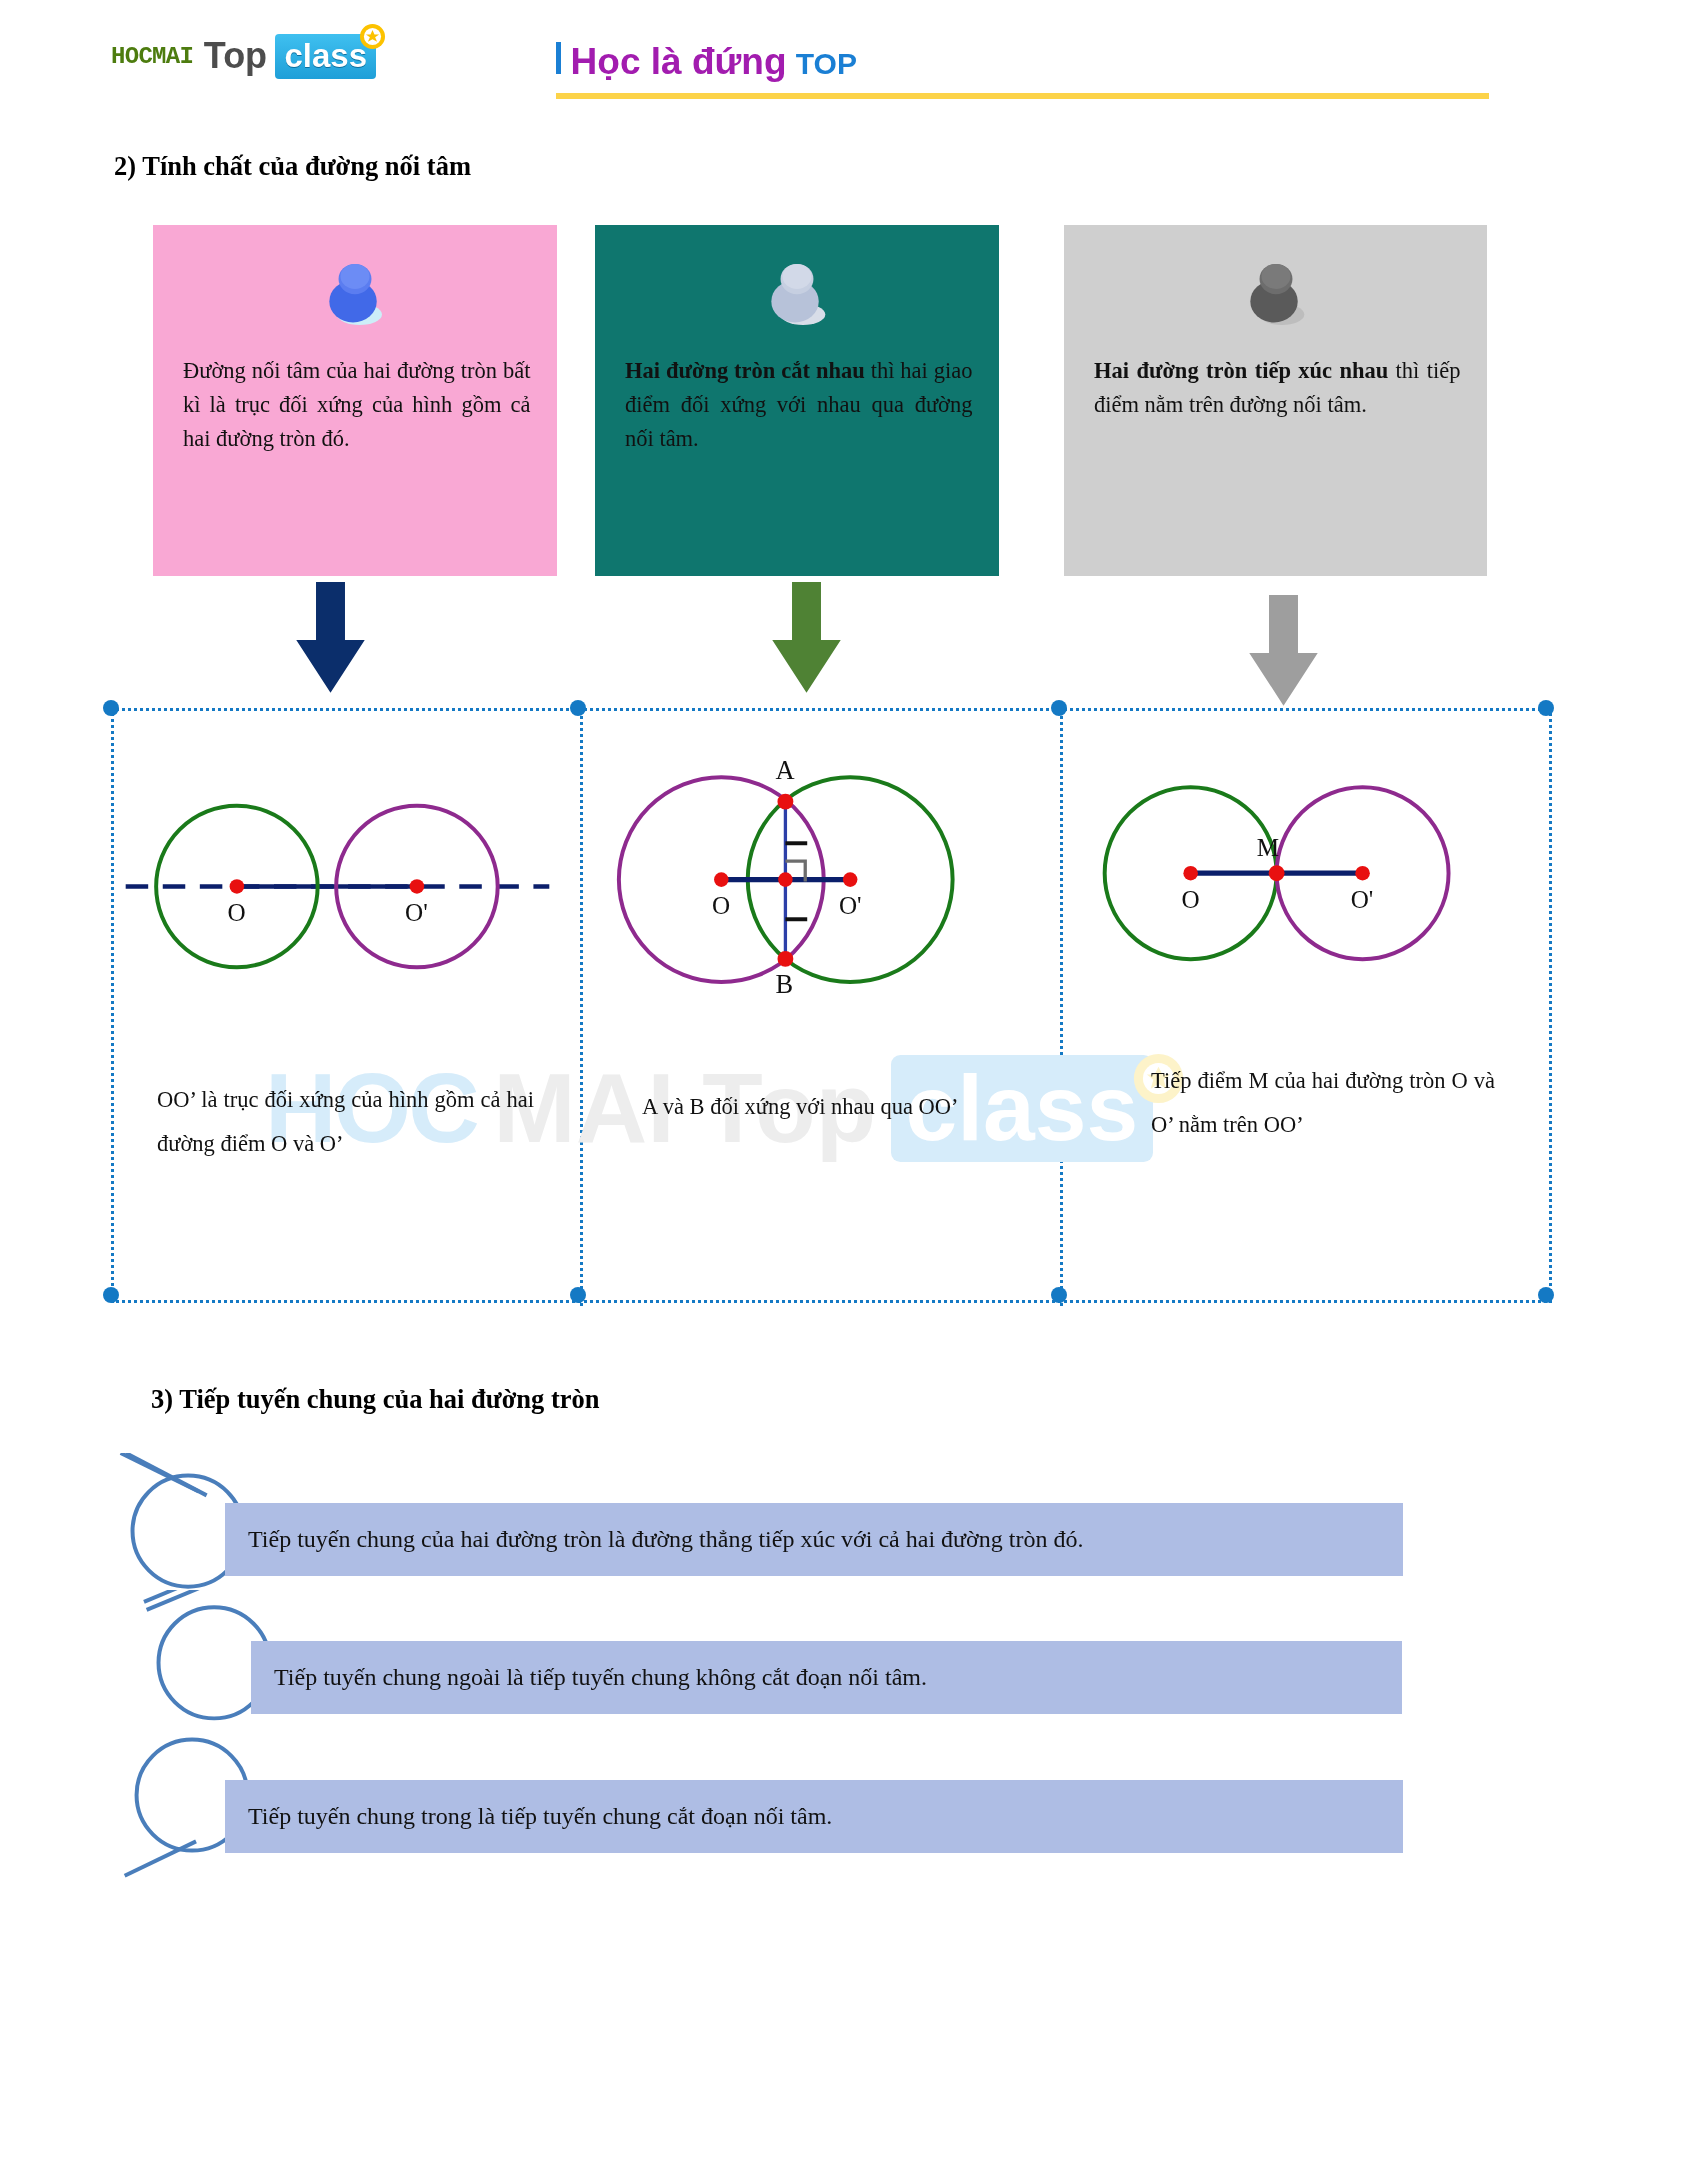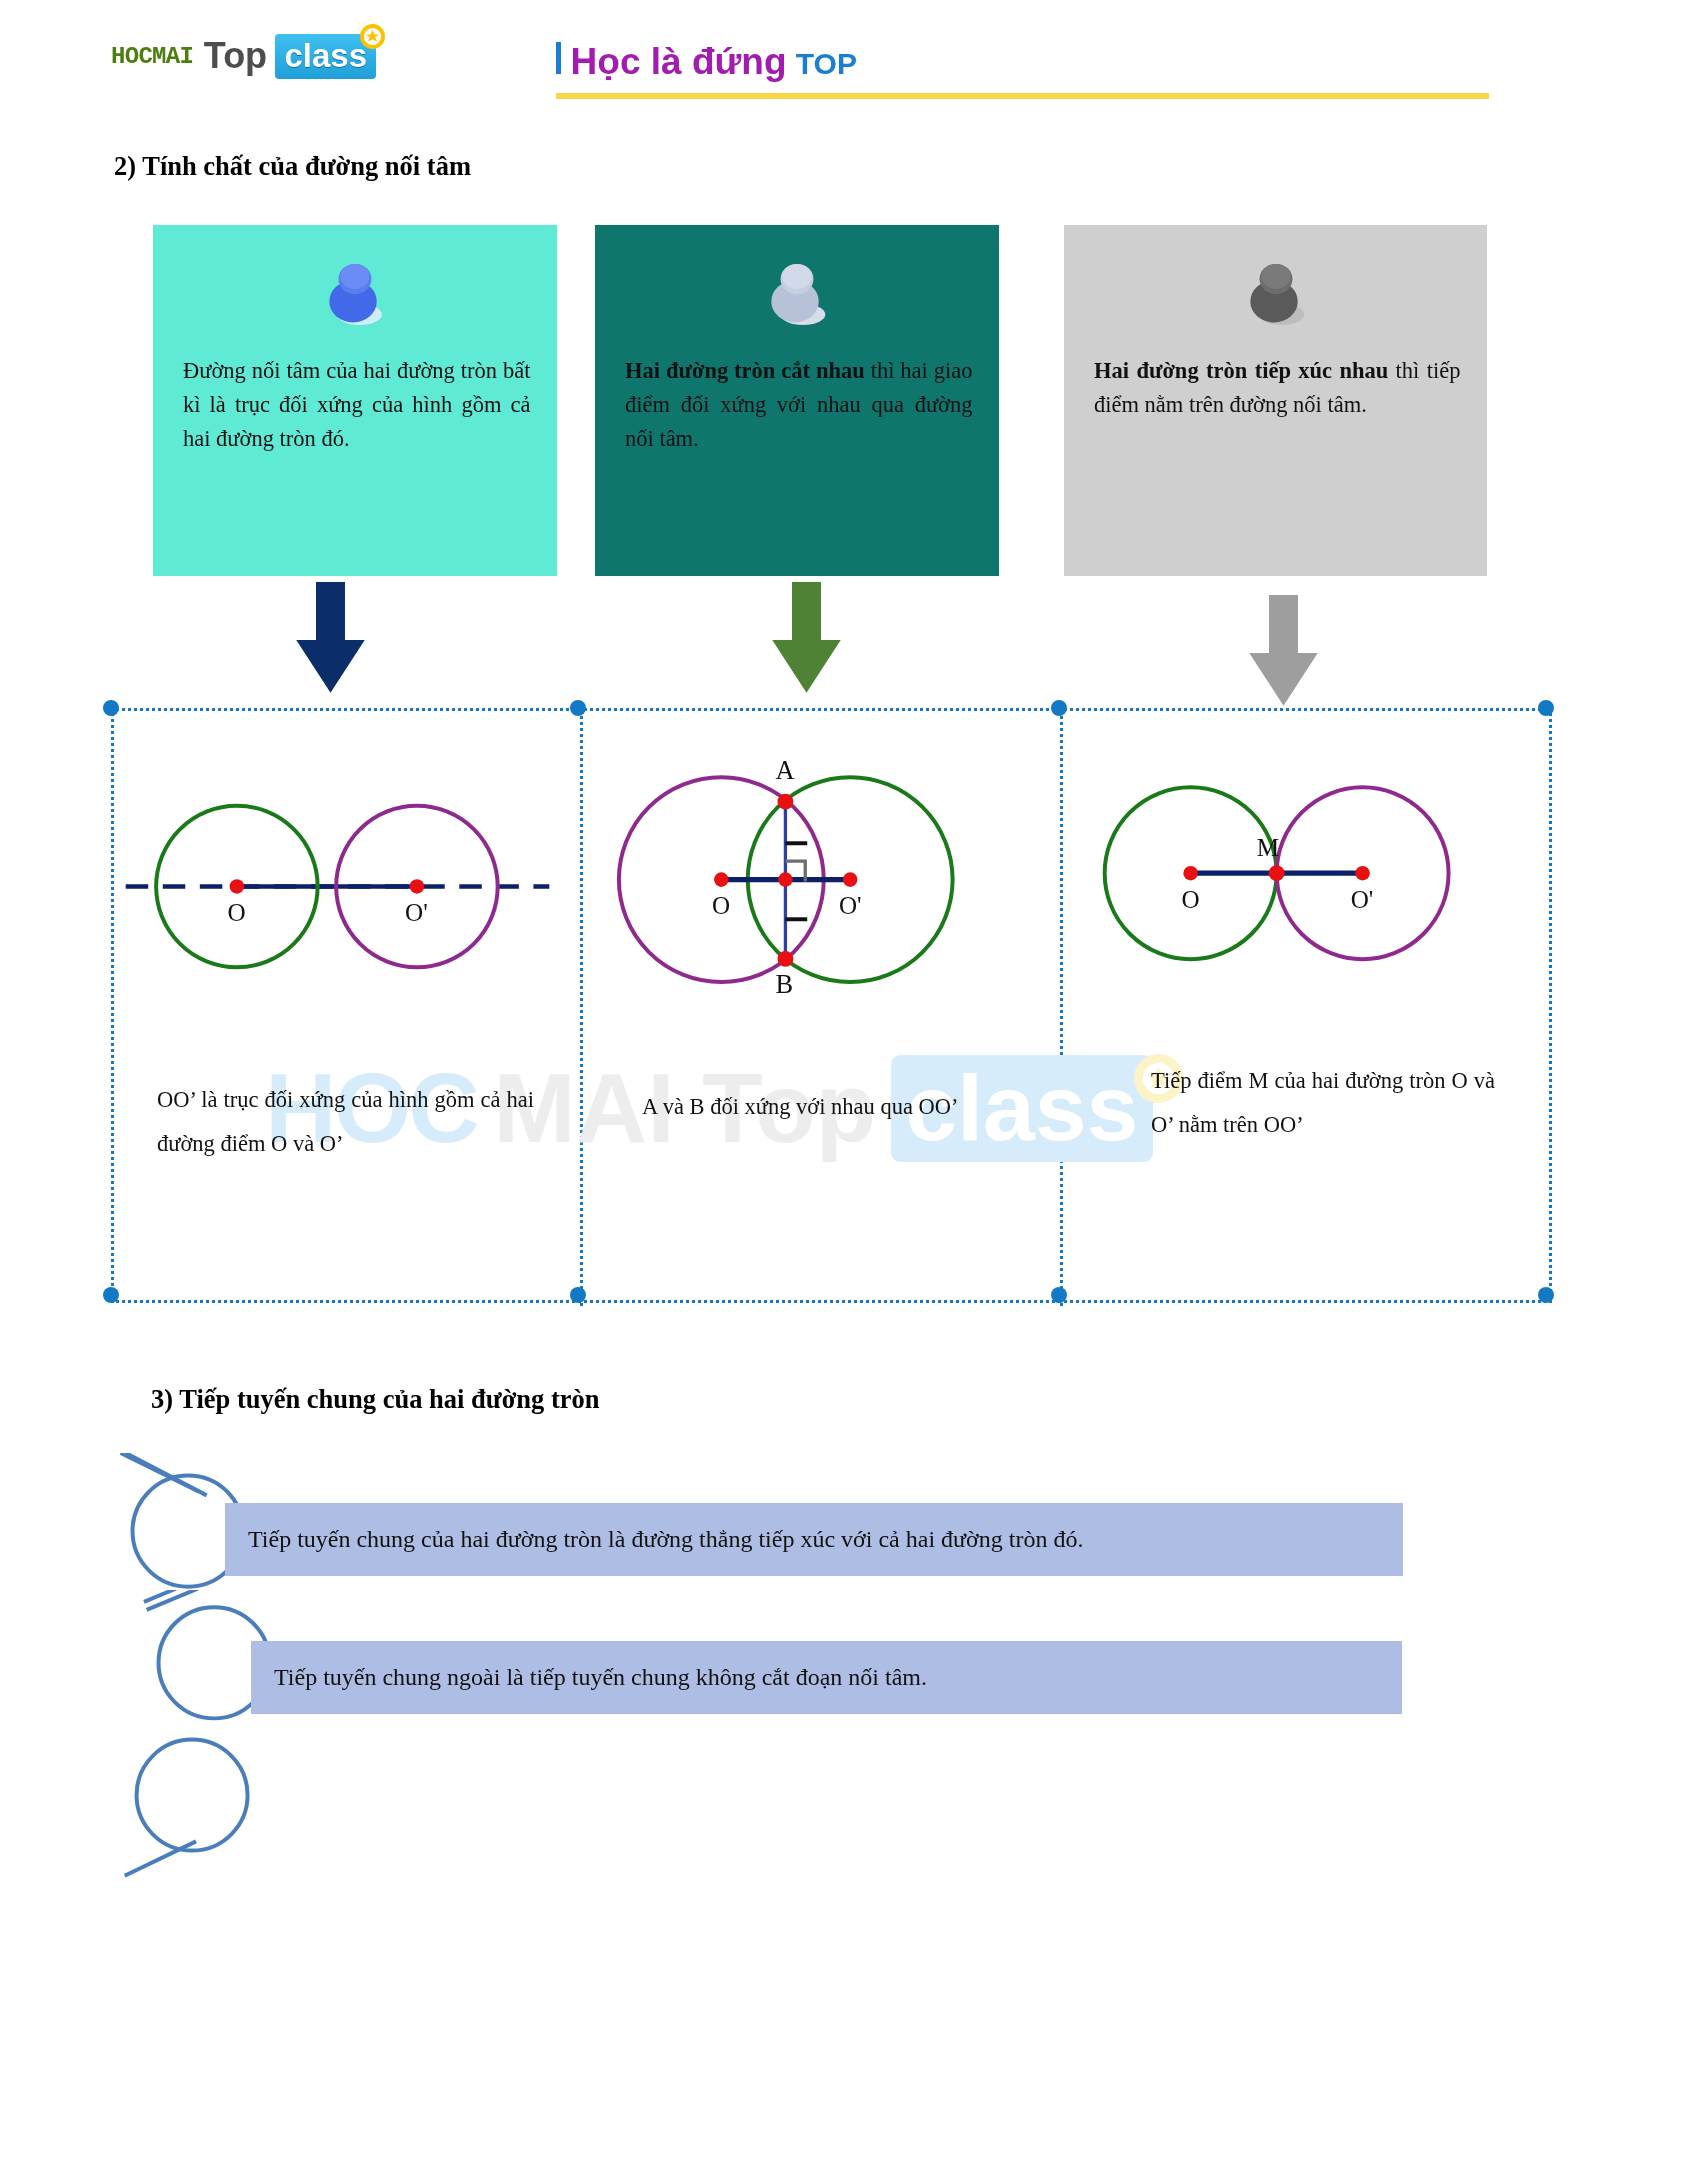--- a/index.html
+++ b/index.html
@@ -52,21 +52,21 @@
   #sec3{left:151px;top:1384px;}
 
   
   .card{position:absolute;top:225px;height:351px;}
   .card-text{
     position:absolute;left:30px;right:26.5px;top:129px;
     font-size:22.5px;line-height:1.52;color:#111;text-align:justify;
     font-family:"Liberation Serif", serif;
   }
   .card-text b{font-weight:bold;}
-  #card1{left:153px;width:404px;background:#5eead4;}
+  #card1{left:153px;width:404px;background:#f9a8d4;}
   #card2{left:595px;width:404px;background:#0f766e;}
   #card3{left:1064px;width:423px;background:#cfcfcf;}
   .pin{position:absolute;left:50%;top:29px;transform:translateX(-50%);width:73px;height:79px;}
 
   
   .arrow{position:absolute;width:79px;height:112px;}
   #arrow1{left:291px;top:582px;}
   #arrow2{left:767px;top:582px;}
   #arrow3{left:1244px;top:595px;}
 
@@ -293,20 +293,23 @@
     <line x1="10" y1="30" x2="140" y2="-24" stroke="#4a7ebb" stroke-width="6"></line>
   </svg>
   <div class="bar" id="bar2">
     <span>Tiếp tuyến chung ngoài là tiếp tuyến chung không cắt đoạn nối tâm.</span>
   </div>
 
   <svg class="deco" id="deco3" viewBox="0 0 260 230">
     <circle cx="118" cy="100" r="84" fill="#ffffff" stroke="#4a7ebb" stroke-width="6"></circle>
     <line x1="16" y1="222" x2="124" y2="170" stroke="#4a7ebb" stroke-width="6"></line>
   </svg>
+  <div class="bar" id="bar3">
+    <span>Tiếp tuyến chung trong là tiếp tuyến chung cắt đoạn nối tâm.</span>
+  </div>
 
   <div class="footer">
     
     
     
     
     
   </div>
 
 </div>

